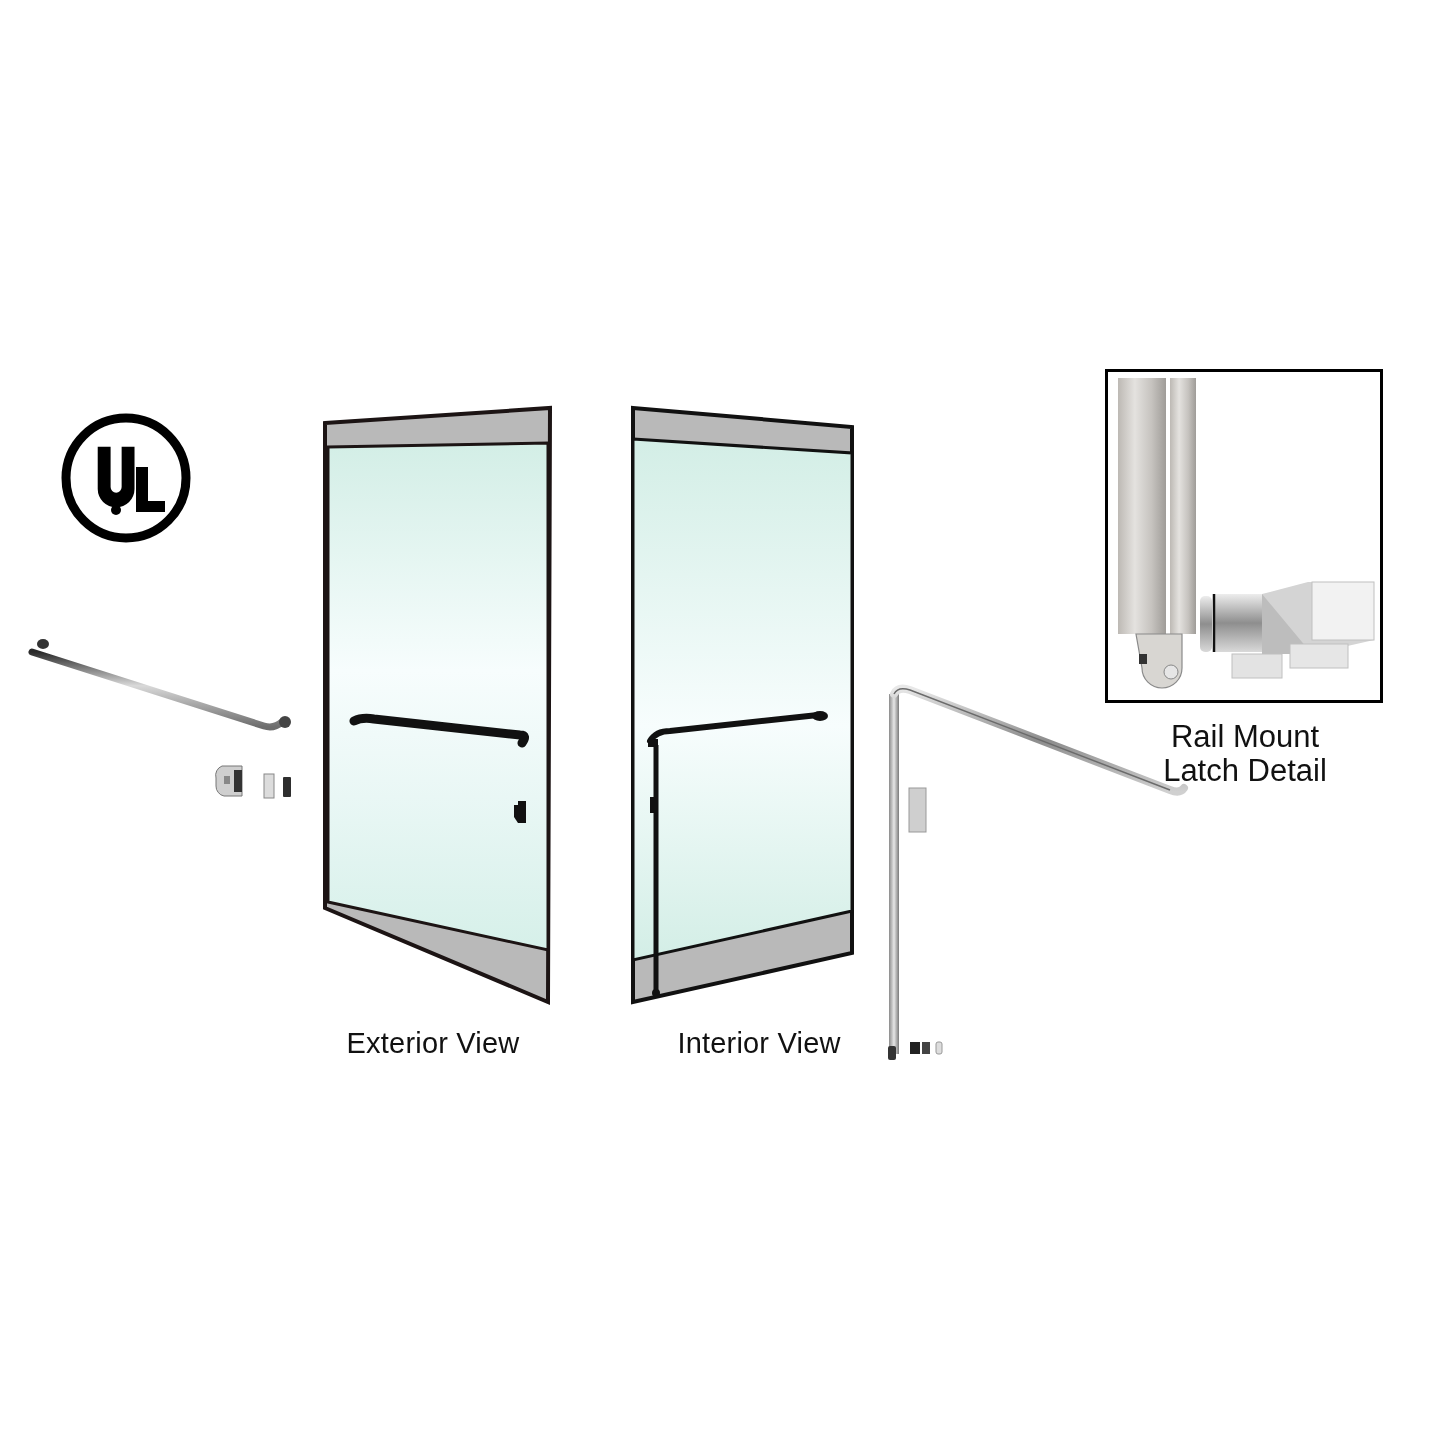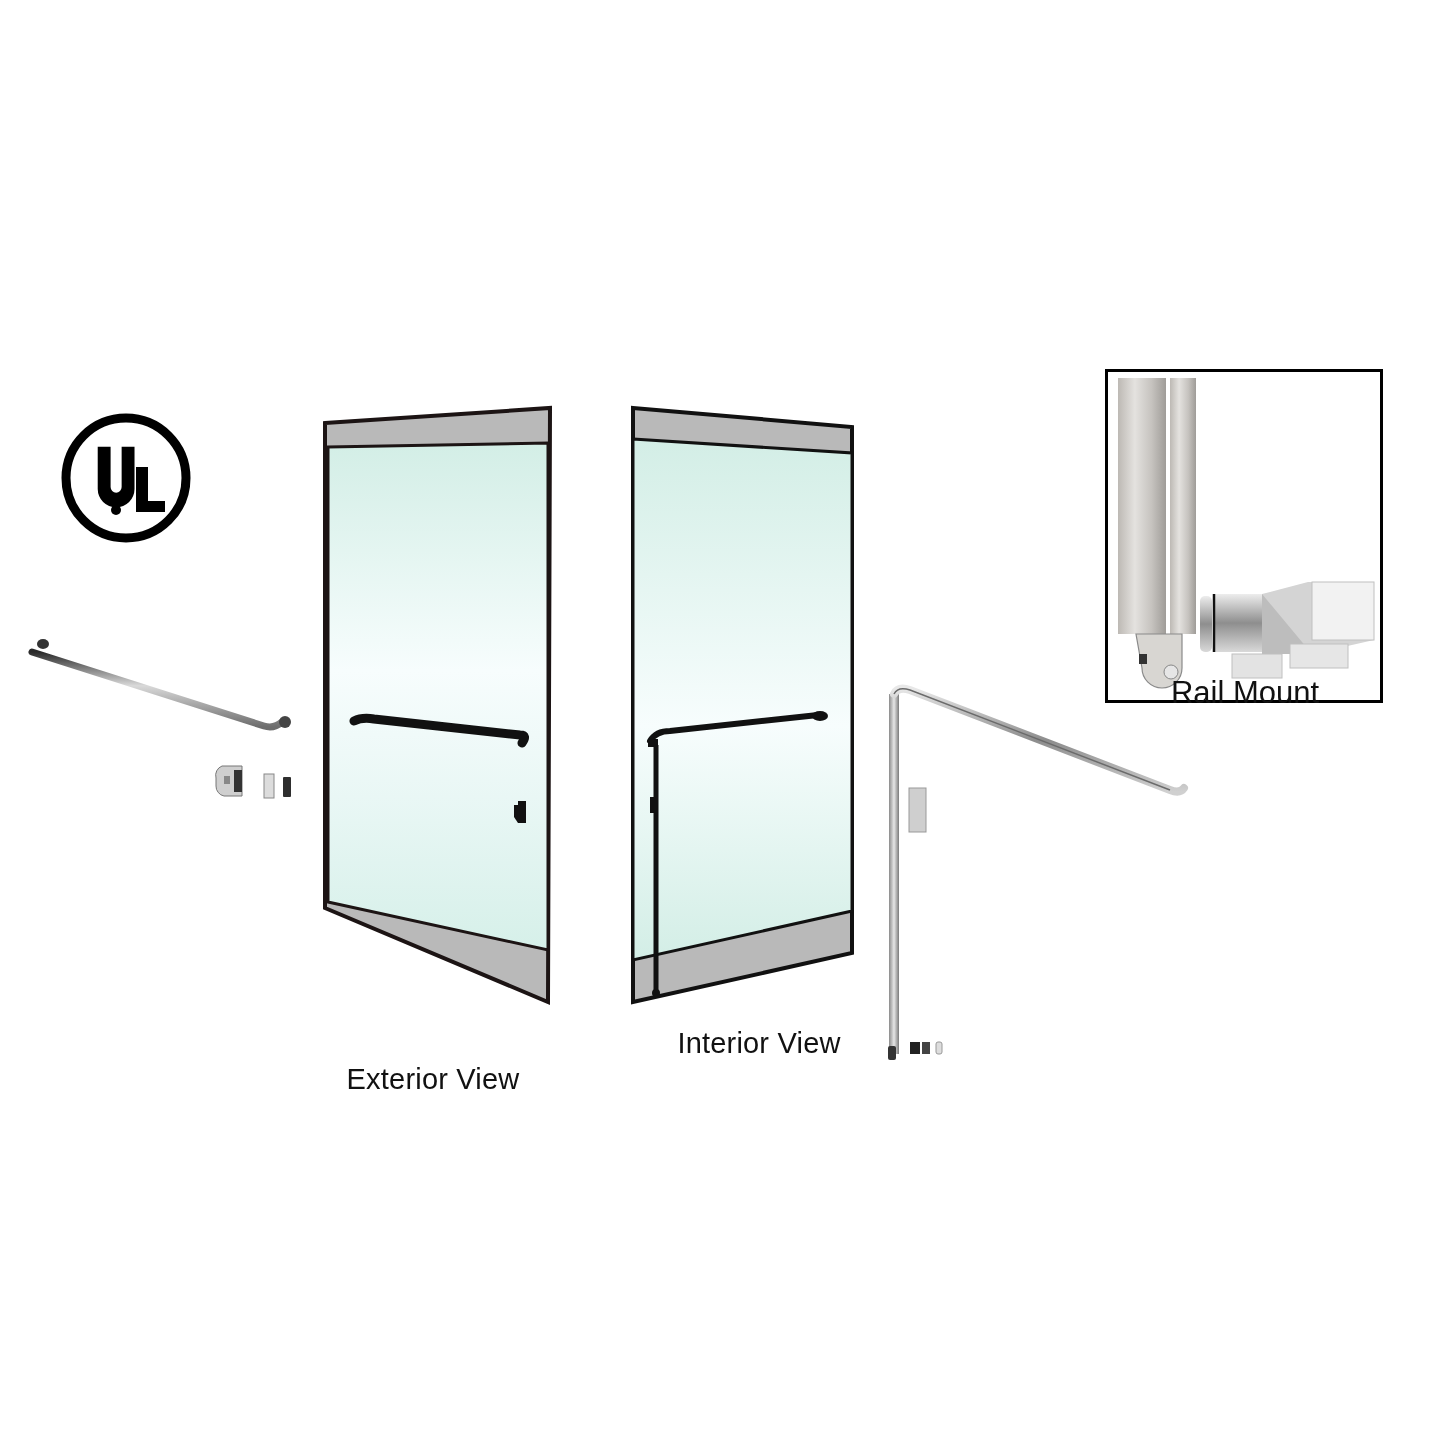--- a/index.html
+++ b/index.html
@@ -65,21 +65,21 @@
     <polygon points="3,18 228,3 226,597 3,503" fill="#b9b9b9" stroke="#1c1414" stroke-width="4"></polygon>
 
     <polygon points="6,42 226,38 226,545 6,497" fill="url(#glassA)" stroke="#1c1414" stroke-width="3"></polygon>
 
     <path d="M32 316 Q40 312 52 314 L198 330 Q206 330 200 338" fill="none" stroke="#111" stroke-width="9" stroke-linecap="round"></path>
 
     <path d="M192 400 h12 v18 h-8 l-4 -6 z" fill="#111"></path>
     <rect x="196" y="396" width="8" height="22" fill="#111"></rect>
   </svg>
 </div>
-<div class="caption" style="left:330px;top:1027px;width:206px;margin-top:36px;">Exterior View</div>
+<div class="caption" style="left:330px;top:1027px;width:206px;">Exterior View</div>
 
 <div class="abs" style="left:630px;top:405px;width:226px;height:600px;">
   <svg width="226" height="600" viewBox="0 0 226 600">
     <defs>
       <linearGradient id="glassB" x1="0" y1="0" x2="0" y2="1">
         <stop offset="0" stop-color="#d3eee6"></stop>
         <stop offset="0.55" stop-color="#f7fdfd"></stop>
         <stop offset="1" stop-color="#d3eee6"></stop>
       </linearGradient>
     </defs>
@@ -154,15 +154,16 @@
     <path d="M106 222 v58" stroke="#111" stroke-width="2.5"></path>
 
     <rect x="154" y="222" width="50" height="60" fill="#bdbdbd"></rect>
     <polygon points="154,222 200,210 266,210 266,268 204,282" fill="#d4d4d4"></polygon>
     <rect x="204" y="210" width="62" height="58" fill="#f2f2f2" stroke="#c0c0c0" stroke-width="1"></rect>
 
     <rect x="124" y="282" width="50" height="24" fill="#e3e3e3" stroke="#c0c0c0"></rect>
     <rect x="182" y="272" width="58" height="24" fill="#e6e6e6" stroke="#c0c0c0"></rect>
   </svg>
 </div>
-<div class="detail-caption" style="left:1095px;top:676px;">
+<div class="detail-caption" style="left:1095px;top:720px;">
   <div>Rail Mount</div>
+  <div>Latch Detail</div>
 </div>
 
 </body></html>

